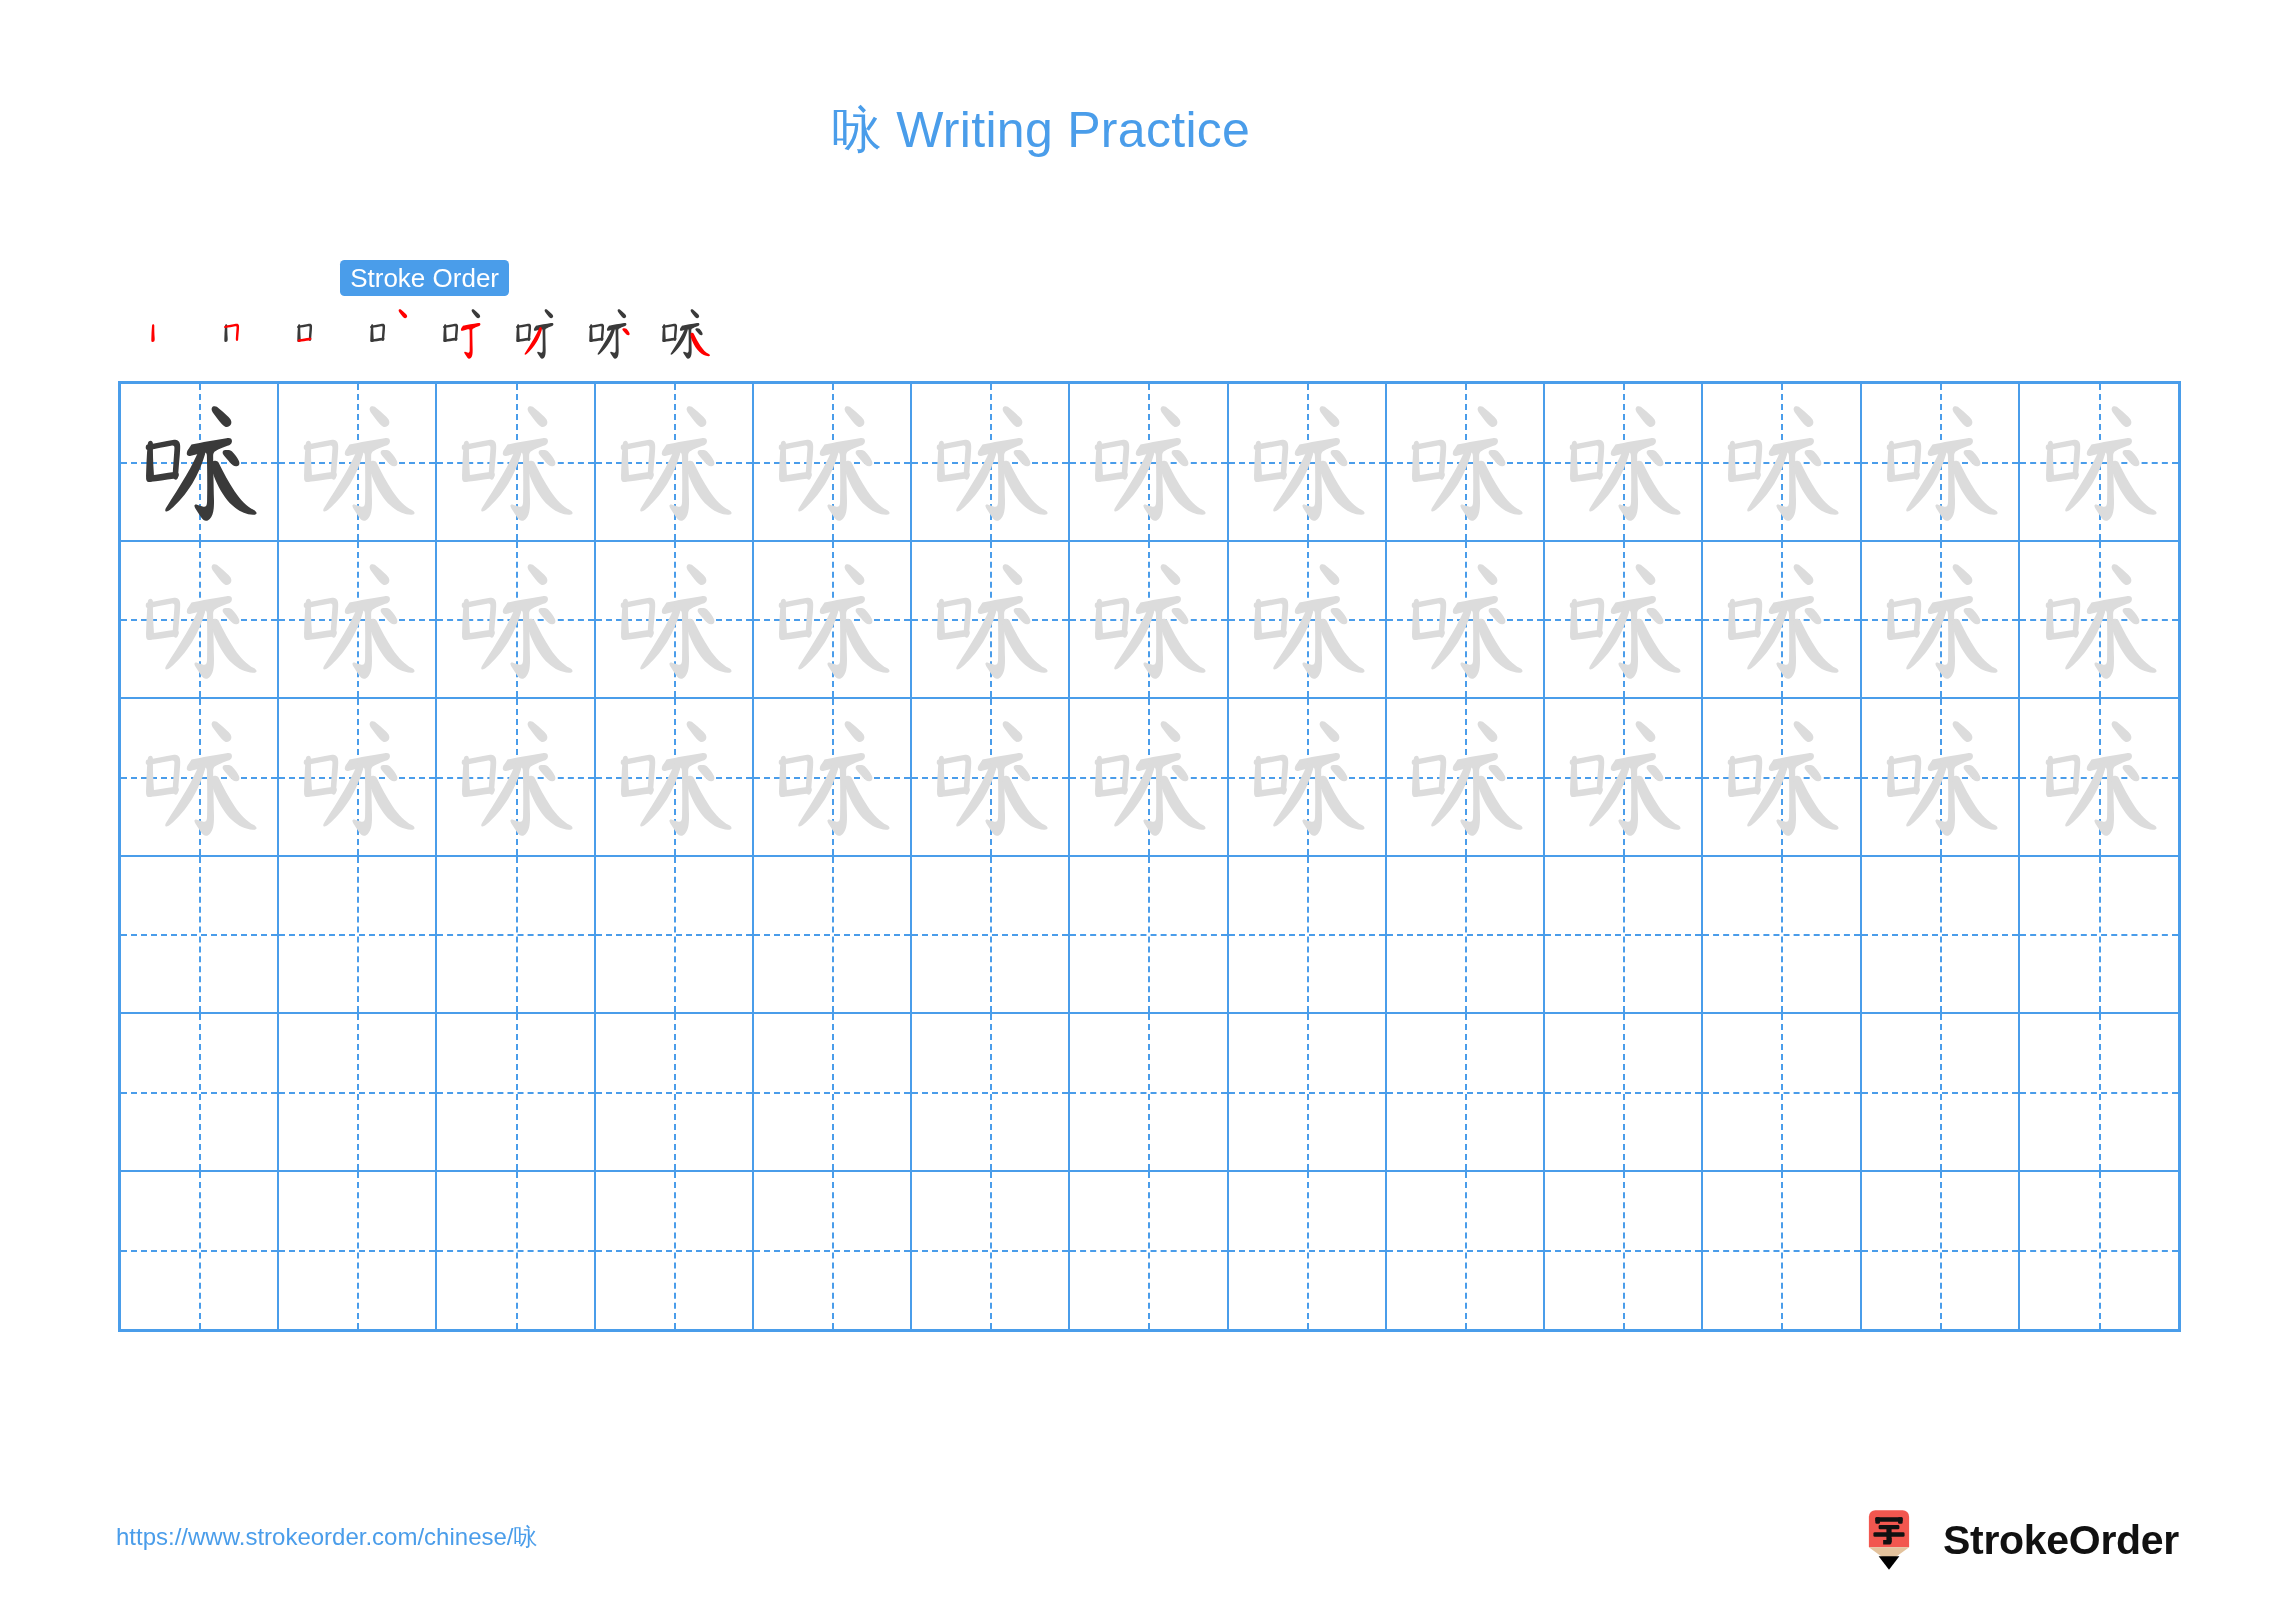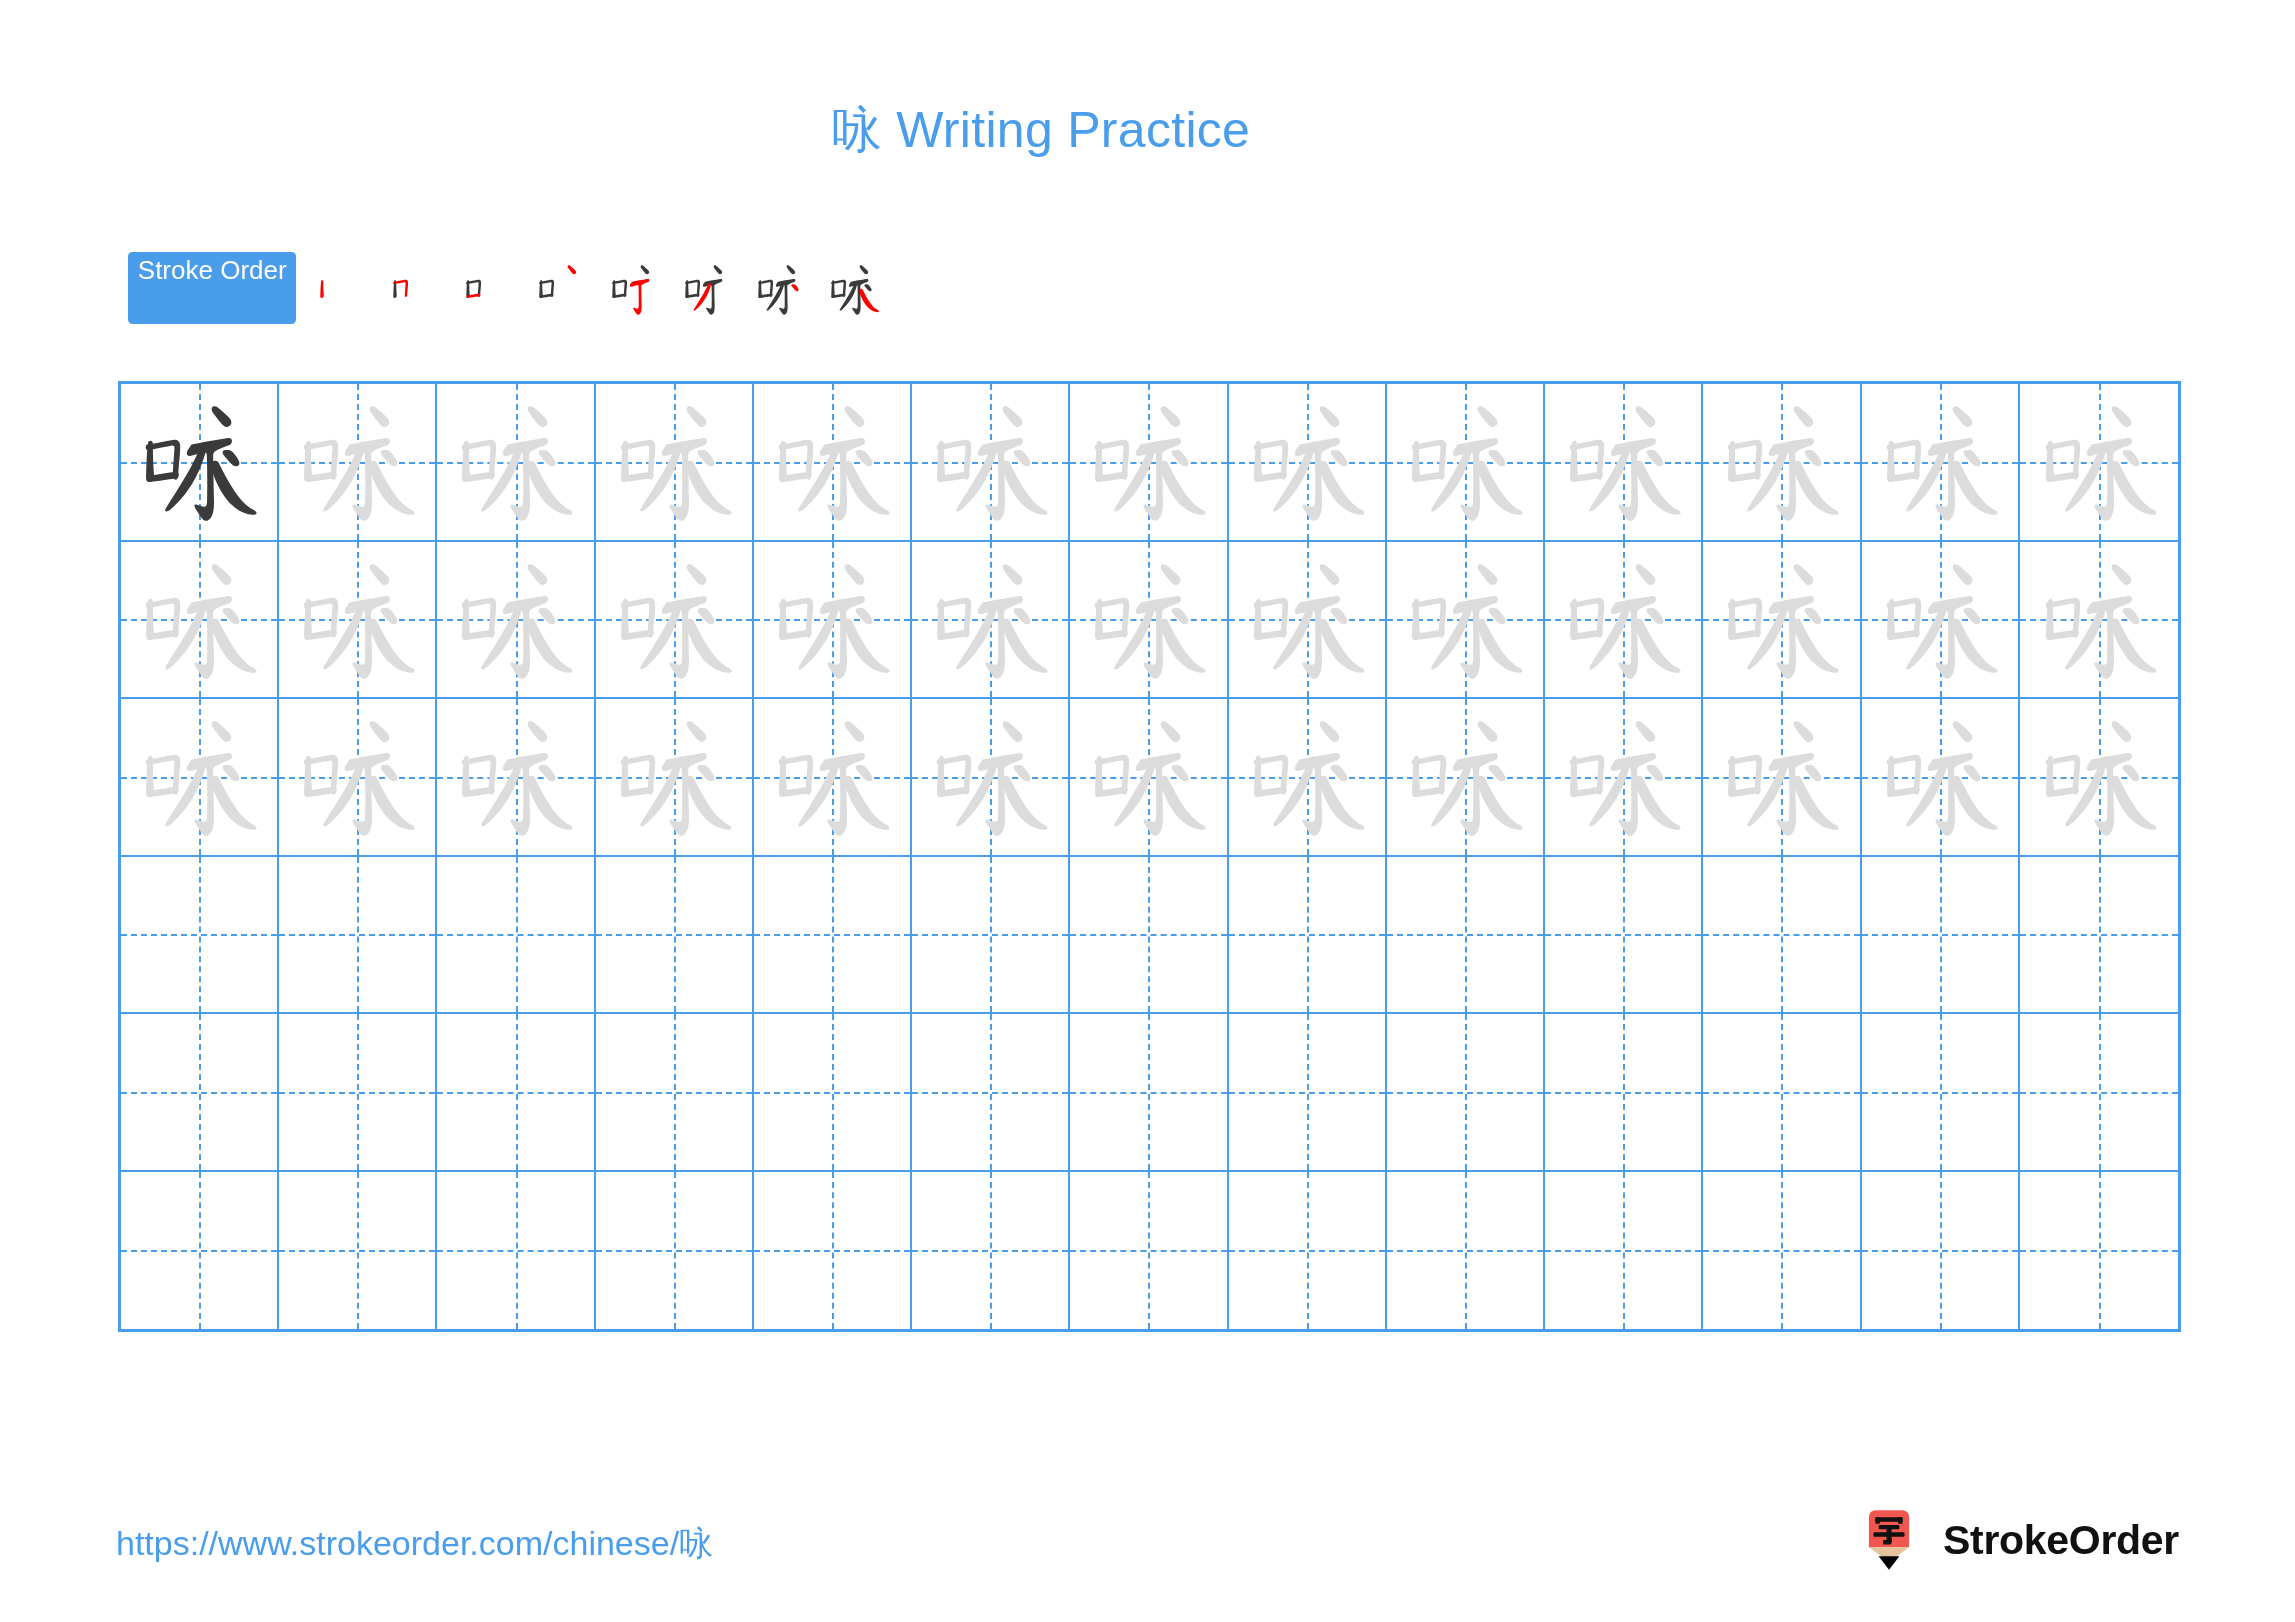--- a/index.html
+++ b/index.html
@@ -27,23 +27,25 @@
     color: #4a9dea;
     letter-spacing: 0.3px;
     line-height: 1;
     white-space: nowrap;
   }
 
   
   #stroke-order-row {
     position: absolute;
     left: 128px;
-    top: 252px;
+    top: 260px;
     height: 72px;
     display: flex;
+    align-items: center;
+    flex-direction: column;
   }
   #stroke-order-badge {
     display: inline-block;
     background: #4a9dea;
     color: #ffffff;
     font-size: 26px;
     font-weight: 400;
     padding: 4.6px 9.8px 5.9px 9.8px;
     border-radius: 4.6px;
     line-height: 1;
@@ -113,21 +115,21 @@
     display: block;
     width: 100%;
     height: 100%;
   }
 
   
   #footer-url {
     position: absolute;
     left: 116px;
     top: 1523px;
-    font-size: 34px;
+    font-size: 24px;
     color: #4a9dea;
     line-height: 1.2;
     white-space: nowrap;
   }
   #brand-logo {
     position: absolute;
     right: 116px;
     top: 1510px;
     display: flex;
     align-items: center;

